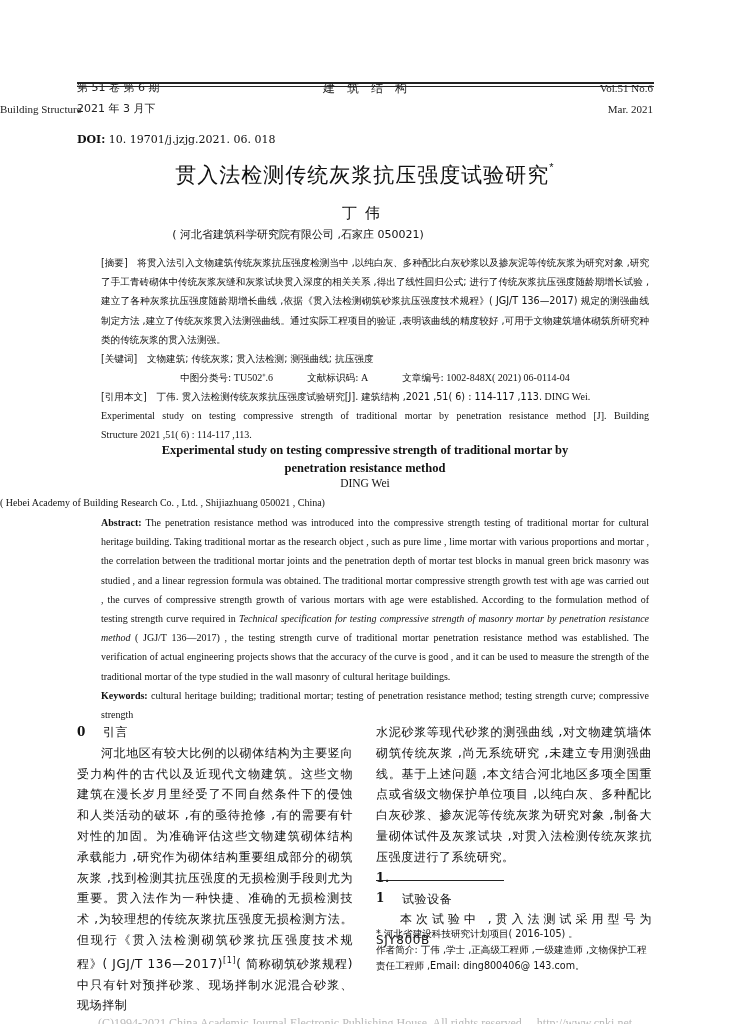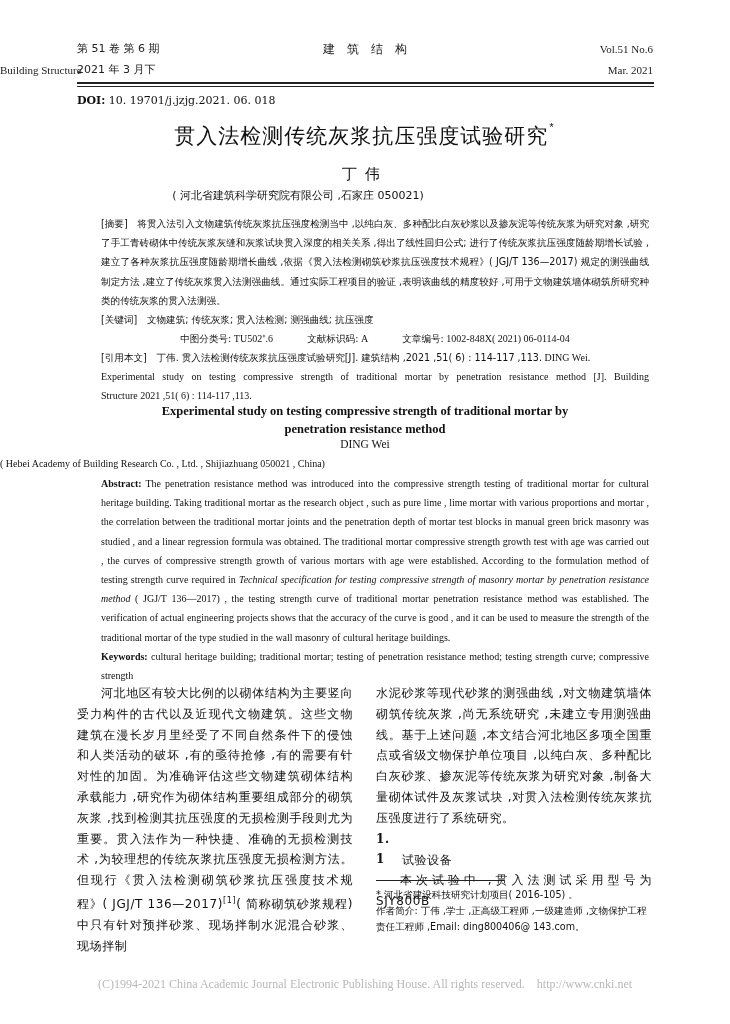--- a/index.html
+++ b/index.html
@@ -1,24 +1,24 @@
 <!DOCTYPE html>
 <html><head>
 <meta charset="utf-8">
 <style>
   html, body { margin: 0; padding: 0; background: #ffffff; }
   body { width: 730px; height: 1024px; position: relative; overflow: hidden; color: #111; font-family: "DejaVu Serif", serif; }
-  .abs { position: absolute; }
+  .abs { position: absolute; margin-top: 39px; }
   .hdr { font-size: 11px; line-height: 14px; color: #222; }
   .hdr-cn { font-family: "DejaVu Sans", sans-serif; }
   .rule-thick { position: absolute; left: 77px; width: 577px; height: 2px; background: #222; }
   .rule-thin { position: absolute; left: 77px; width: 577px; height: 1px; background: #222; }
   .doi { font-size: 11px; }
   .doi b { font-weight: bold; }
-  .title-cn { font-family: Liberation Mono, monospace; font-size: 21px; letter-spacing: 1px; text-align: center; width: 730px; left: 0; }
+  .title-cn { font-family: Liberation Sans, sans-serif; font-size: 21px; letter-spacing: 1px; text-align: center; width: 730px; left: 0; }
   .title-cn sup { font-size: 11px; vertical-align: top; }
   .author-cn { font-family: "DejaVu Sans", sans-serif; font-size: 15px; text-align: center; width: 730px; left: 0; letter-spacing: 8px; }
   .affil-cn { font-family: "DejaVu Sans", sans-serif; font-size: 11px; text-align: center; width: 596px; left: 0; }
   .abs-cn { left: 101px; width: 548px; font-family: "DejaVu Sans", sans-serif; font-size: 9.6px; line-height: 19.2px; text-align: justify; }
   .meta-line { left: 101px; width: 548px; font-family: "DejaVu Sans", sans-serif; font-size: 9.6px; line-height: 19px; white-space: nowrap; }
   .cite-en { font-family: "Liberation Serif", serif; font-size: 10px; }
   .title-en { font-family: "Liberation Serif", serif; font-weight: bold; font-size: 12.5px; text-align: center; width: 730px; left: 0; line-height: 20px; }
   .author-en { font-family: "Liberation Serif", serif; font-size: 11.5px; text-align: center; width: 730px; left: 0; }
   .affil-en { font-family: "Liberation Serif", serif; font-size: 10px; text-align: left; width: 730px; left: 0; }
   .abs-en { left: 101px; width: 548px; font-family: "Liberation Serif", serif; font-size: 10px; line-height: 19.2px; text-align: justify; }
@@ -78,20 +78,23 @@
 <div class="abs author-en" style="top:438px;">DING Wei</div>
 <div class="abs affil-en" style="top:458px;">( Hebei Academy of Building Research Co. , Ltd. , Shijiazhuang 050021 , China)</div>
 
 <div class="abs abs-en" style="top:474px;">
   <b>Abstract:</b><span> The penetration resistance method was introduced into the compressive strength testing of traditional mortar for cultural heritage building. Taking traditional mortar as the research object , such as pure lime , lime mortar with various proportions and mortar , the correlation between the traditional mortar joints and the penetration depth of mortar test blocks in manual green brick masonry was studied , and a linear regression formula was obtained. The traditional mortar compressive strength growth test with age was carried out , the curves of compressive strength growth of various mortars with age were established. According to the formulation method of testing strength curve required in </span><i>Technical specification for testing compressive strength of masonry mortar by penetration resistance method</i><span> ( JGJ/T 136—2017) , the testing strength curve of traditional mortar penetration resistance method was established. The verification of actual engineering projects shows that the accuracy of the curve is good , and it can be used to measure the strength of the traditional mortar of the type studied in the wall masonry of cultural heritage buildings.</span>
   <br>
   <b>Keywords:</b><span> cultural heritage building; traditional mortar; testing of penetration resistance method; testing strength curve; compressive strength</span>
 </div>
 
 <div class="abs col" style="left:77px; top:683px;">
+  <div class="sec">
+    <span class="num">0</span><span>引言</span>
+  </div>
   <div class="indent">
     <span>河北地区有较大比例的以砌体结构为主要竖向受力构件的古代以及近现代文物建筑。这些文物建筑在漫长岁月里经受了不同自然条件下的侵蚀和人类活动的破坏 ,有的亟待抢修 ,有的需要有针对性的加固。为准确评估这些文物建筑砌体结构承载能力 ,研究作为砌体结构重要组成部分的砌筑灰浆 ,找到检测其抗压强度的无损检测手段则尤为重要。贯入法作为一种快捷、准确的无损检测技术 ,为较理想的传统灰浆抗压强度无损检测方法。但现行《贯入法检测砌筑砂浆抗压强度技术规程》( JGJ/T 136—2017)</span><sup style="font-size:8px;">[1]</sup><span>( 简称砌筑砂浆规程) 中只有针对预拌砂浆、现场拌制水泥混合砂浆、现场拌制</span>
   </div>
 </div>
 
 <div class="abs col" style="left:376px; top:683px;">
   <div>水泥砂浆等现代砂浆的测强曲线 ,对文物建筑墙体砌筑传统灰浆 ,尚无系统研究 ,未建立专用测强曲线。基于上述问题 ,本文结合河北地区多项全国重点或省级文物保护单位项目 ,以纯白灰、多种配比白灰砂浆、掺灰泥等传统灰浆为研究对象 ,制备大量砌体试件及灰浆试块 ,对贯入法检测传统灰浆抗压强度进行了系统研究。</div>
   <div class="sec">
     <span class="num">1. 1</span><span>试验设备</span>
   </div>

